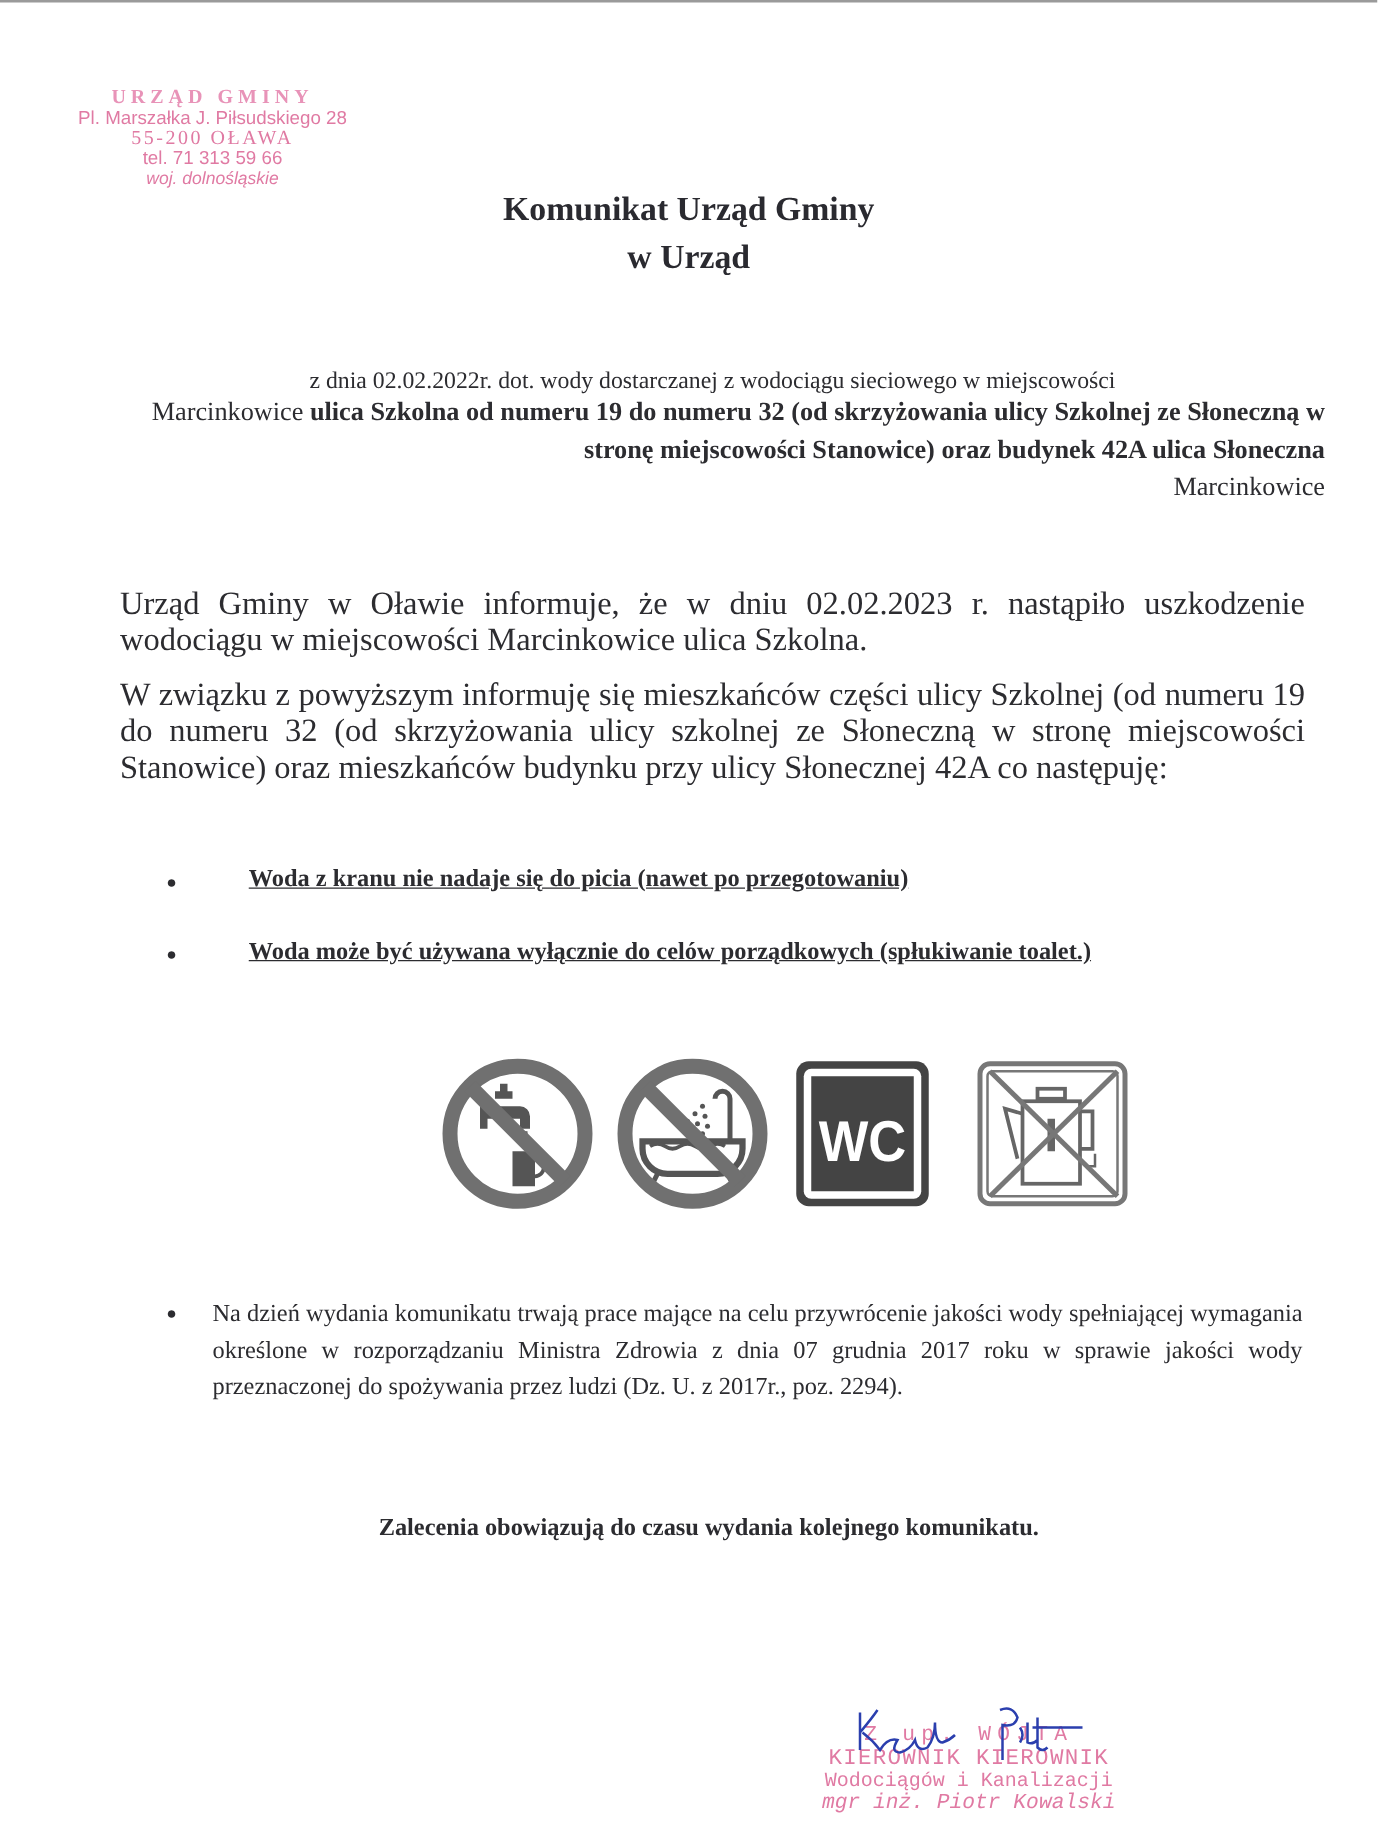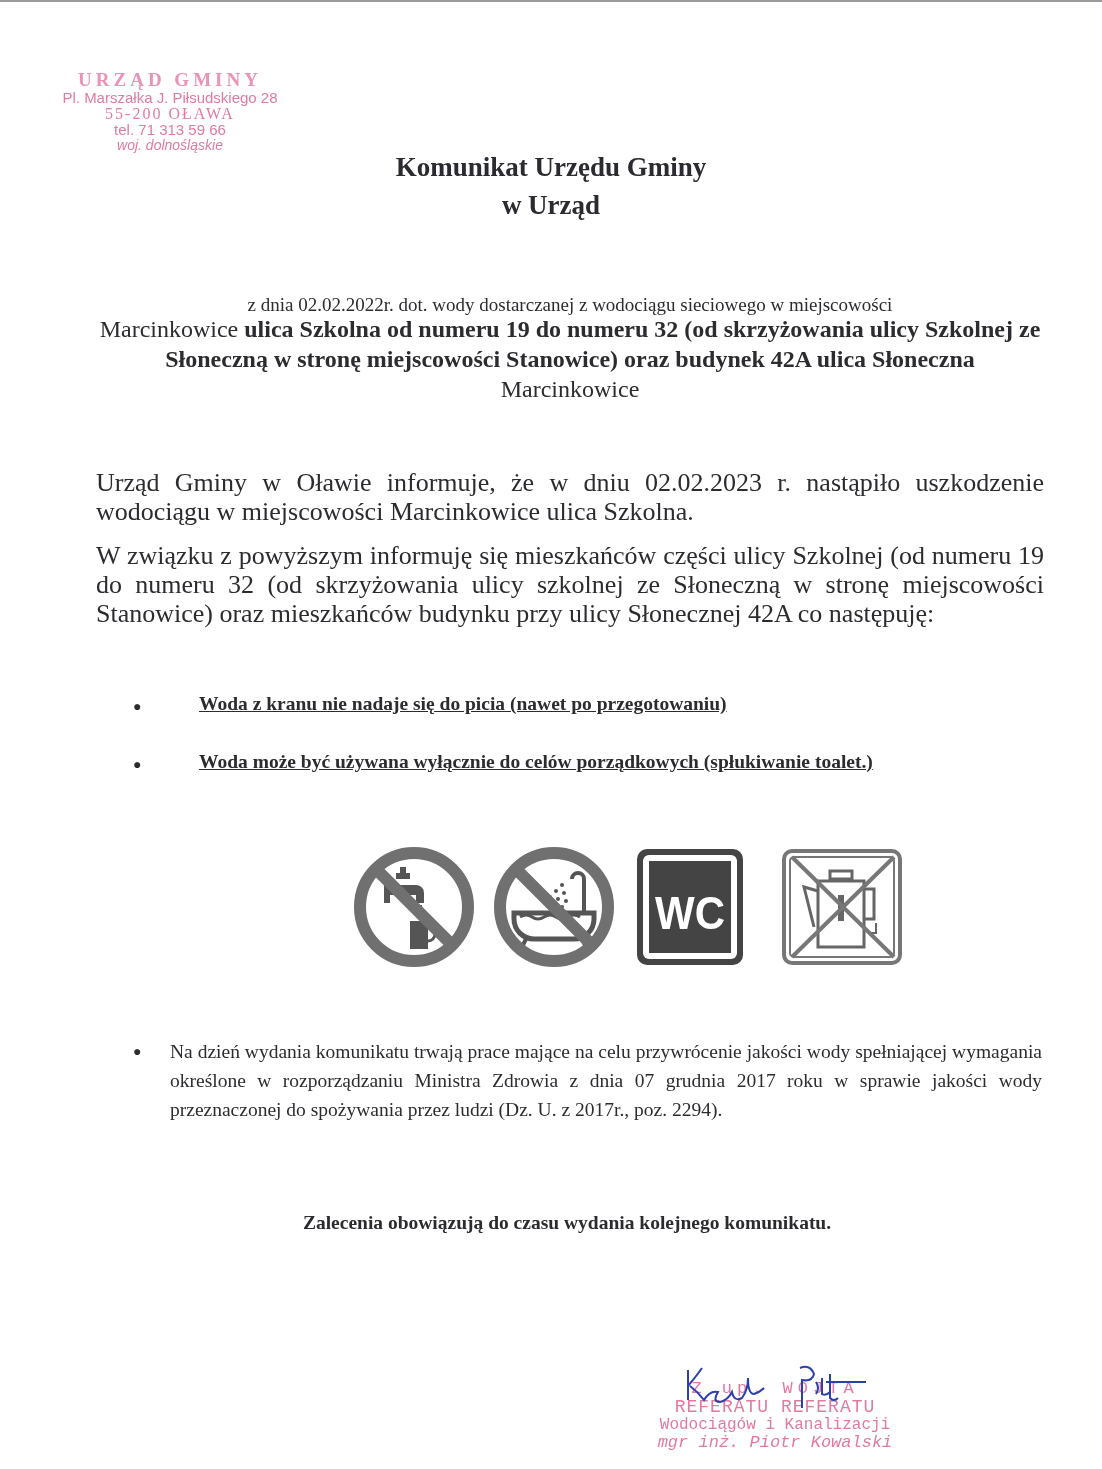--- a/index.html
+++ b/index.html
@@ -1,30 +1,30 @@
 <!DOCTYPE html>
 <html><head>
 <meta charset="utf-8">
 <style>
   html, body { margin: 0; padding: 0; background: #ffffff; }
   body { width: 1102px; height: 1469px; position: relative; overflow: hidden;
          font-family: "Liberation Serif", "DejaVu Serif", serif; color: #2c2c30; }
   .topline { position: absolute; left: 0; top: 0; width: 1102px; height: 2px; background: #9a9a9a; }
   .stamp { position: absolute; color: #e07aa3; text-align: center; line-height: 1.05; }
   .stamp-top { left: 25px; top: 70px; width: 290px; }
-  .stamp-top .s1 { font-family: "Liberation Serif", serif; font-size: 19px; letter-spacing: 4px; font-weight: bold; color: #e893b8; }
+  .stamp-top .s1 { font-family: "Liberation Serif", serif; font-size: 16px; letter-spacing: 4px; font-weight: bold; color: #e893b8; }
   .stamp-top .s2 { font-family: "Liberation Sans", sans-serif; font-size: 15px; }
   .stamp-top .s3 { font-family: "Liberation Serif", serif; font-size: 16px; letter-spacing: 2px; }
   .stamp-top .s4 { font-family: "Liberation Sans", sans-serif; font-size: 15px; }
   .stamp-top .s5 { font-family: "Liberation Sans", sans-serif; font-size: 14px; font-style: italic; }
 
   .title { position: absolute; left: 0; width: 1102px; text-align: center; top: 148px;
            font-size: 27px; font-weight: bold; line-height: 38px; color: #2a2a30; }
   .subtitle { position: absolute; left: 60px; width: 1020px; text-align: center; top: 270px; font-size: 19px; margin-top: 24px; }
-  .location { position: absolute; left: 80px; width: 980px; text-align: center; top: 314px; font-size: 24px; line-height: 30px; }
+  .location { position: absolute; left: 80px; width: 980px; text-align: right; top: 314px; font-size: 21px; line-height: 30px; }
   .location b { font-weight: bold; }
   .para { position: absolute; left: 96px; width: 948px; font-size: 26px; line-height: 29px; text-align: justify; }
   .p1 { top: 468px; }
   .p2 { top: 541px; }
   .bullet { position: absolute; left: 133px; font-size: 14px; }
   .warn { position: absolute; left: 170px; font-size: 19.5px; font-weight: bold; text-decoration: underline; margin-left: 29px; }
   .w1 { top: 693px; }
   .w2 { top: 751px; }
   .icons { position: absolute; left: 352px; top: 845px; width: 580px; height: 125px; }
   .icon { position: absolute; top: 0; }
@@ -44,21 +44,21 @@
 
 <div class="stamp stamp-top">
   <div class="s1">URZĄD GMINY</div>
   <div class="s2">Pl. Marszałka J. Piłsudskiego 28</div>
   <div class="s3">55-200 OŁAWA</div>
   <div class="s4">tel. 71 313 59 66</div>
   <div class="s5">woj. dolnośląskie</div>
 </div>
 
 <div class="title">
-  <div>Komunikat Urzędu Gminy</div>
+  <div>Komunikat Urząd Gminy</div>
   <div>w Urząd</div>
 </div>
 
 <div class="subtitle">z dnia 02.02.2022r. dot. wody dostarczanej z wodociągu sieciowego w miejscowości</div>
 
 <div class="location">
   <span>Marcinkowice </span><b>ulica Szkolna od numeru 19 do numeru 32 (od skrzyżowania ulicy Szkolnej ze Słoneczną w stronę miejscowości Stanowice) oraz budynek 42A ulica Słoneczna</b><br>
   <span>Marcinkowice</span>
 </div>
 
@@ -121,21 +121,21 @@
   </svg>
 </div>
 
 <div class="bullet" style="top:1044px">●</div>
 <div class="p3">Na dzień wydania komunikatu  trwają prace mające na celu przywrócenie jakości wody spełniającej wymagania określone w rozporządzaniu Ministra Zdrowia z dnia 07 grudnia 2017 roku w sprawie jakości wody przeznaczonej do spożywania przez ludzi (Dz. U. z 2017r., poz. 2294).</div>
 
 <div class="closing">Zalecenia obowiązują do czasu wydania kolejnego komunikatu.</div>
 
 <div class="stamp stamp-bot">
   <div class="b1">Z up. WÓJTA</div>
-  <div class="b2">REFERATU REFERATU</div>
+  <div class="b2">KIEROWNIK KIEROWNIK</div>
   <div class="b3">Wodociągów i Kanalizacji</div>
   <div class="b4">mgr inż. Piotr Kowalski</div>
 </div>
 
 <svg class="signature" viewBox="0 0 200 50">
   <path d="M8 10 v30 M8 26 q10 -12 14 -18 M10 26 q8 6 14 14 q6 -10 14 -8 q-6 10 2 10 q8 -2 12 -10 q2 10 10 6 q6 -8 6 -20 q0 16 6 16 q6 -2 10 -6" fill="none" stroke="#2b3fae" stroke-width="2"></path>
   <path d="M120 8 q10 -4 14 6 q-2 8 -12 6 v28 M136 22 q4 6 0 12 M142 18 v16 q4 2 8 -2 M146 22 h40 M150 14 v24 q4 4 8 0" fill="none" stroke="#2b3fae" stroke-width="2"></path>
 </svg>
 
 </body></html>

